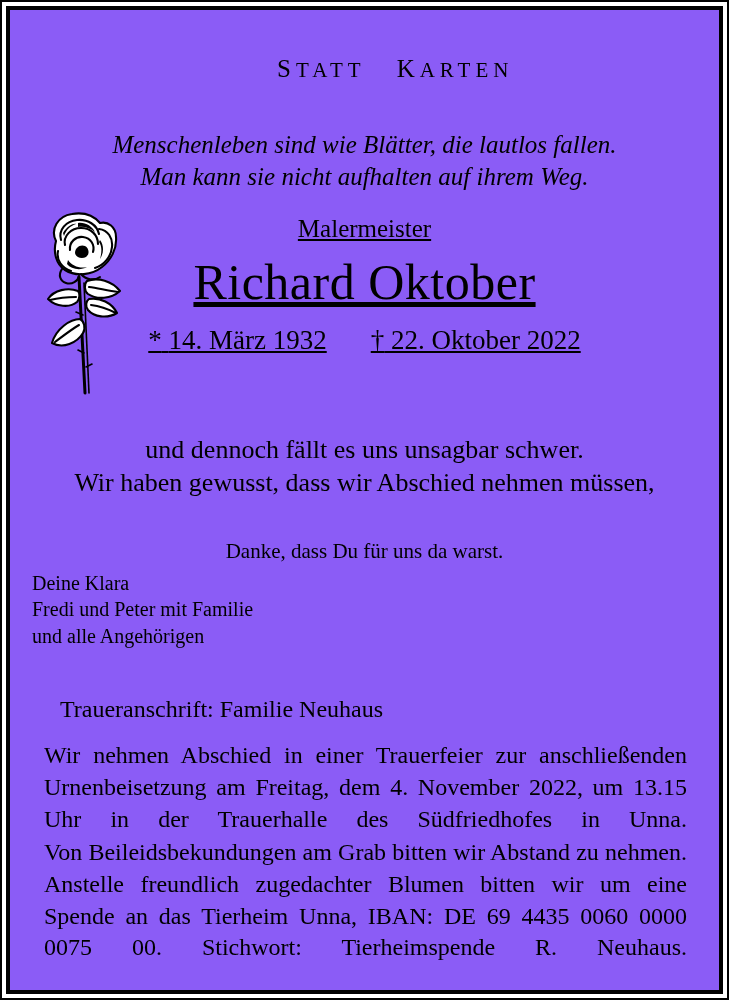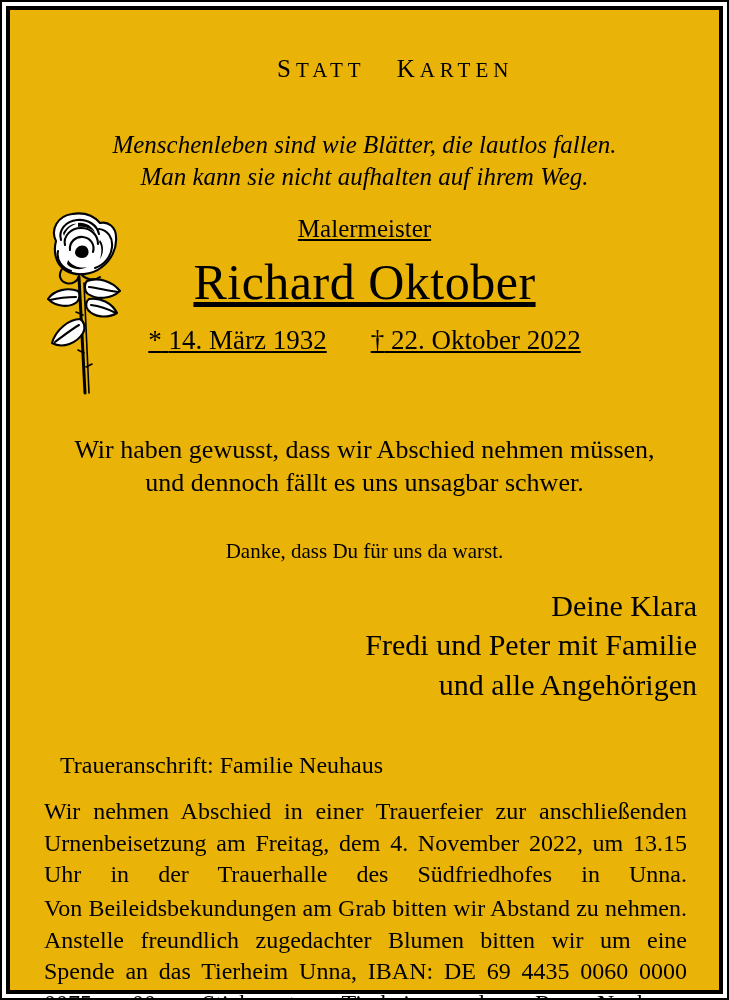--- a/index.html
+++ b/index.html
@@ -25,21 +25,21 @@
     height: 1000px;
     background: #ffffff;
     border: 2px solid #000000;   
     padding: 4px;                
   }
   .notice-inner {
     box-sizing: border-box;
     width: 100%;
     height: 100%;
     border: 4px solid #000000;   
-    background: #eab308;
+    background: #8b5cf6;
     position: relative;
     padding: 0 22px;
   }
 
   .statt-karten {
     text-align: center;
     font-size: 21px;
     letter-spacing: 5px;
     margin-top: 22px;
     line-height: 1.1;
@@ -102,24 +102,24 @@
   .tribute div { white-space: nowrap; }
 
   .thanks {
     text-align: center;
     font-size: 21px;
     line-height: 1.3;
     margin-top: 38px;
     white-space: nowrap;
   }
   .signers {
-    text-align: right;
-    font-size: 30px;
+    text-align: left;
+    font-size: 20px;
     line-height: 1.33;
-    margin-top: 20px;
+    margin-top: 4px;
   }
   .signers div { white-space: nowrap; }
 
   
   .address {
     text-align: left;
     font-size: 24px;
     line-height: 1.37;
     margin-top: 44px;
     padding-left: 12px;
@@ -208,22 +208,22 @@
       </div>
 
       <div class="profession">Malermeister</div>
 
       <div class="fullname">Richard Oktober</div>
 
       <div class="dates"><span>*</span> <span>14. März 1932</span><span class="gap"></span><span>†</span> <span>22. Oktober 2022</span></div>
     </div>
 
     <div class="tribute">
+      <div>und dennoch fällt es uns unsagbar schwer.</div>
       <div>Wir haben gewusst, dass wir Abschied nehmen müssen,</div>
-      <div>und dennoch fällt es uns unsagbar schwer.</div>
     </div>
 
     <div class="thanks">Danke, dass Du für uns da warst.</div>
 
     <div class="signers">
       <div>Deine Klara</div>
       <div>Fredi und Peter mit Familie</div>
       <div>und alle Angehörigen</div>
     </div>
 

